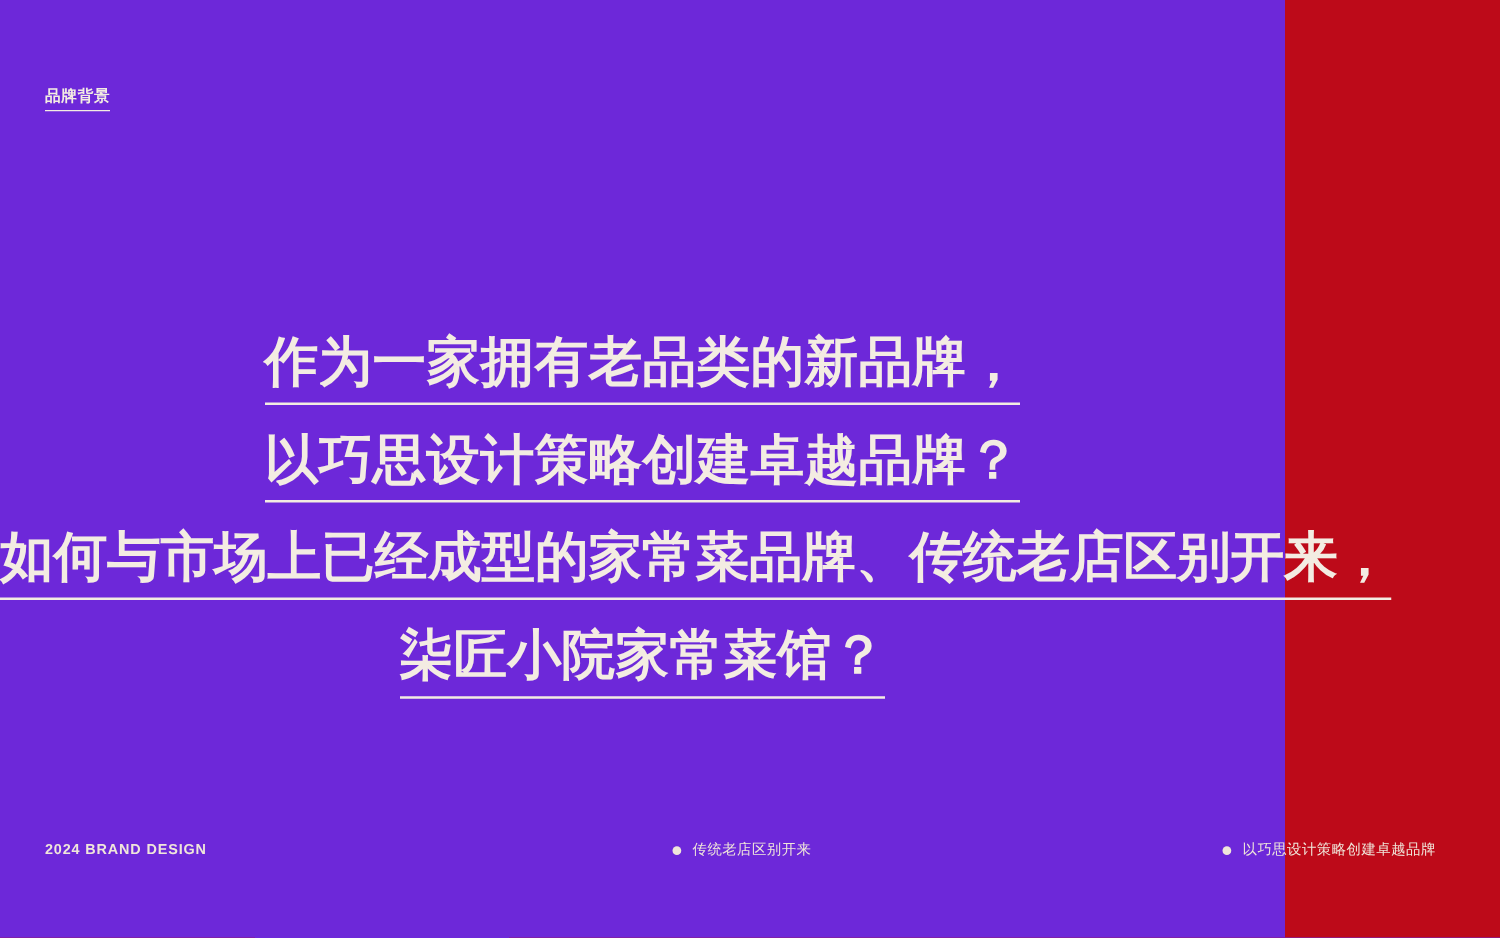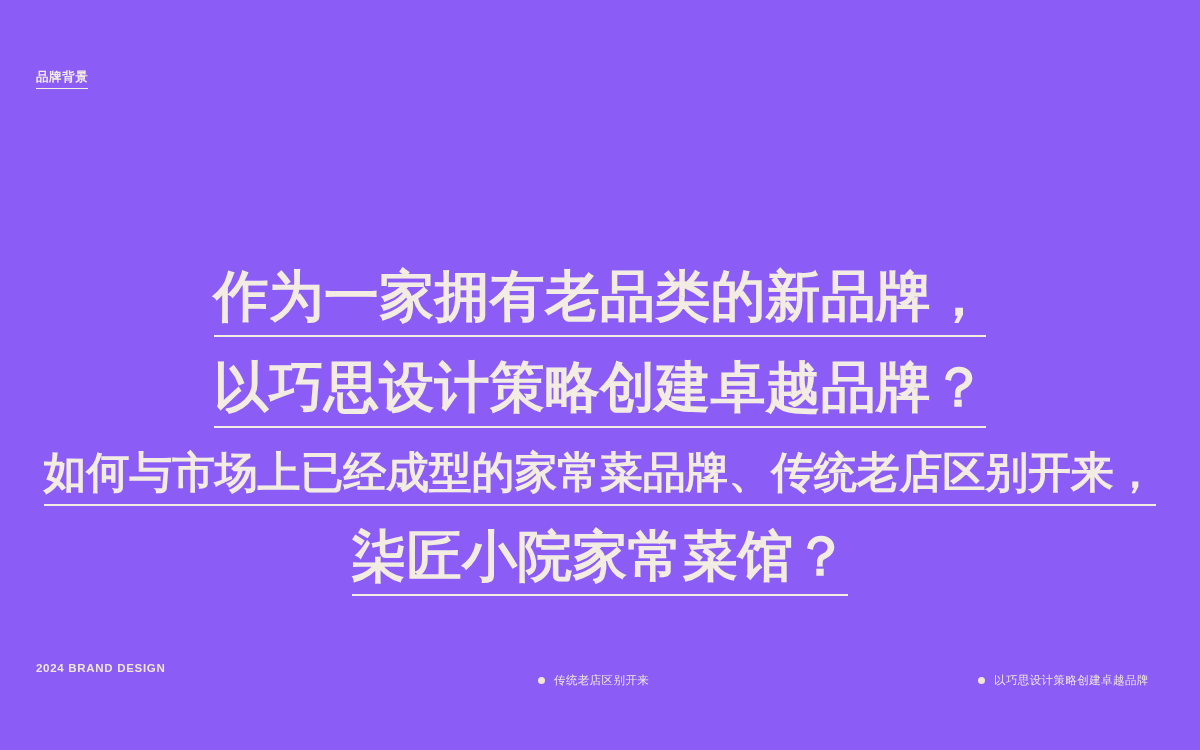--- a/index.html
+++ b/index.html
@@ -12,23 +12,23 @@
     background: #bd0a19;
     font-family: "Liberation Sans", "DejaVu Sans", sans-serif;
     overflow: hidden;
     position: relative;
     -webkit-font-smoothing: antialiased;
   }
 
   .slide {
     position: absolute;
     inset: 0;
-    width: 1200px;
+    width: 1028px;
     height: 750px;
-    background: #8b5cf6;
+    background: #6d28d9;
   }
 
   
   .header {
     position: absolute;
     top: 0;
     left: 0;
     right: 0;
     height: 120px;
   }
@@ -190,21 +190,21 @@
     display: block;
     margin: 0 auto;
     text-align: center;
     line-height: 1;
     margin-bottom: 22px;
   }
   .hl-line:last-child { margin-bottom: 0; }
 
   .hl-text {
     display: inline-block;
-    font-size: 55px;
+    font-size: 43px;
     font-weight: bold;
     color: #f3ece2;
     letter-spacing: 0.2px;
     line-height: 1.05;
     padding-bottom: 9px;
     border-bottom: 2px solid #f3ece2;
     white-space: nowrap;
   }
   .hl-line.wide .hl-text {
     font-size: 43px;
@@ -215,21 +215,21 @@
   .footer {
     position: absolute;
     left: 0;
     right: 0;
     bottom: 0;
     height: 95px;
   }
   .footer-left {
     position: absolute;
     left: 36px;
-    bottom: 76px;
+    bottom: 64px;
     font-size: 11.5px;
     font-weight: bold;
     letter-spacing: 0.7px;
     color: #f0e6da;
     line-height: 1;
     white-space: nowrap;
   }
   .footer-center {
     position: absolute;
     left: 538px;

